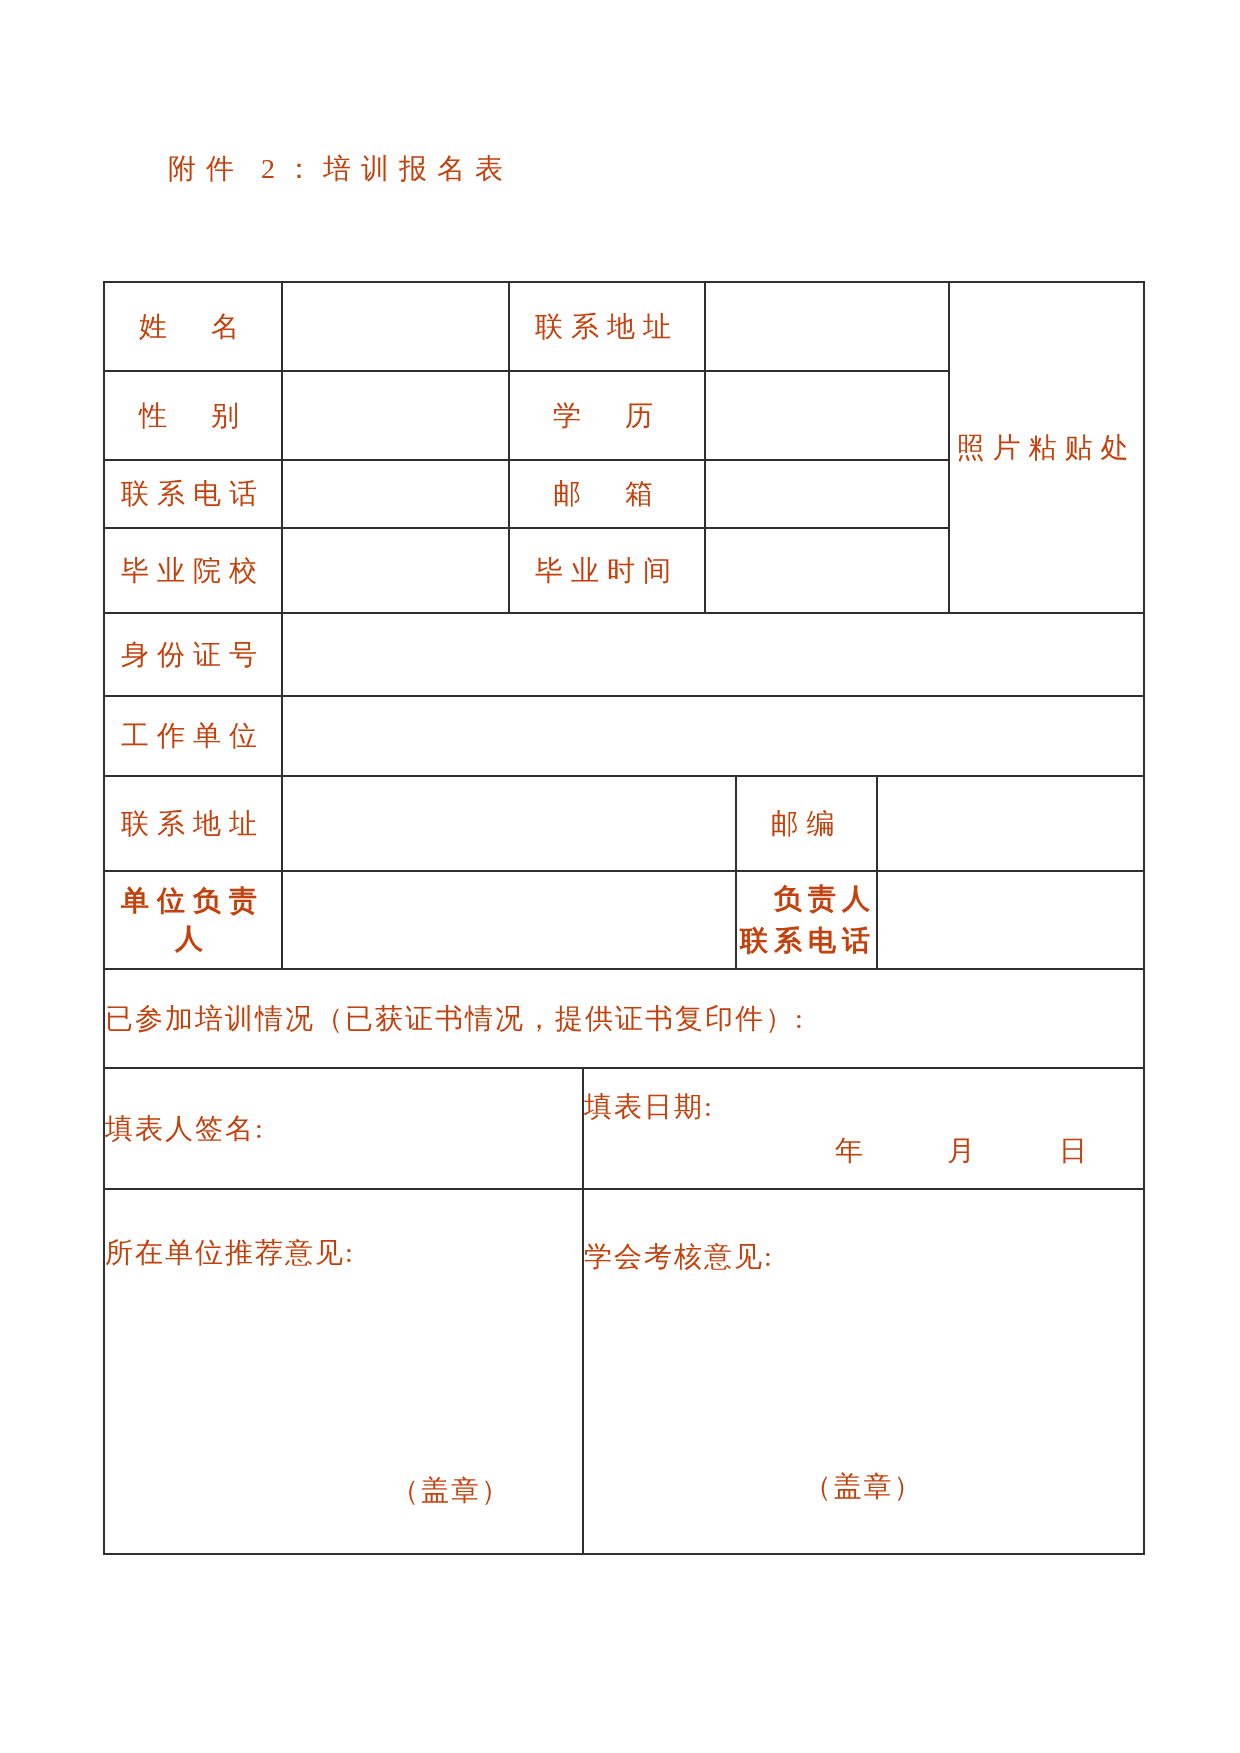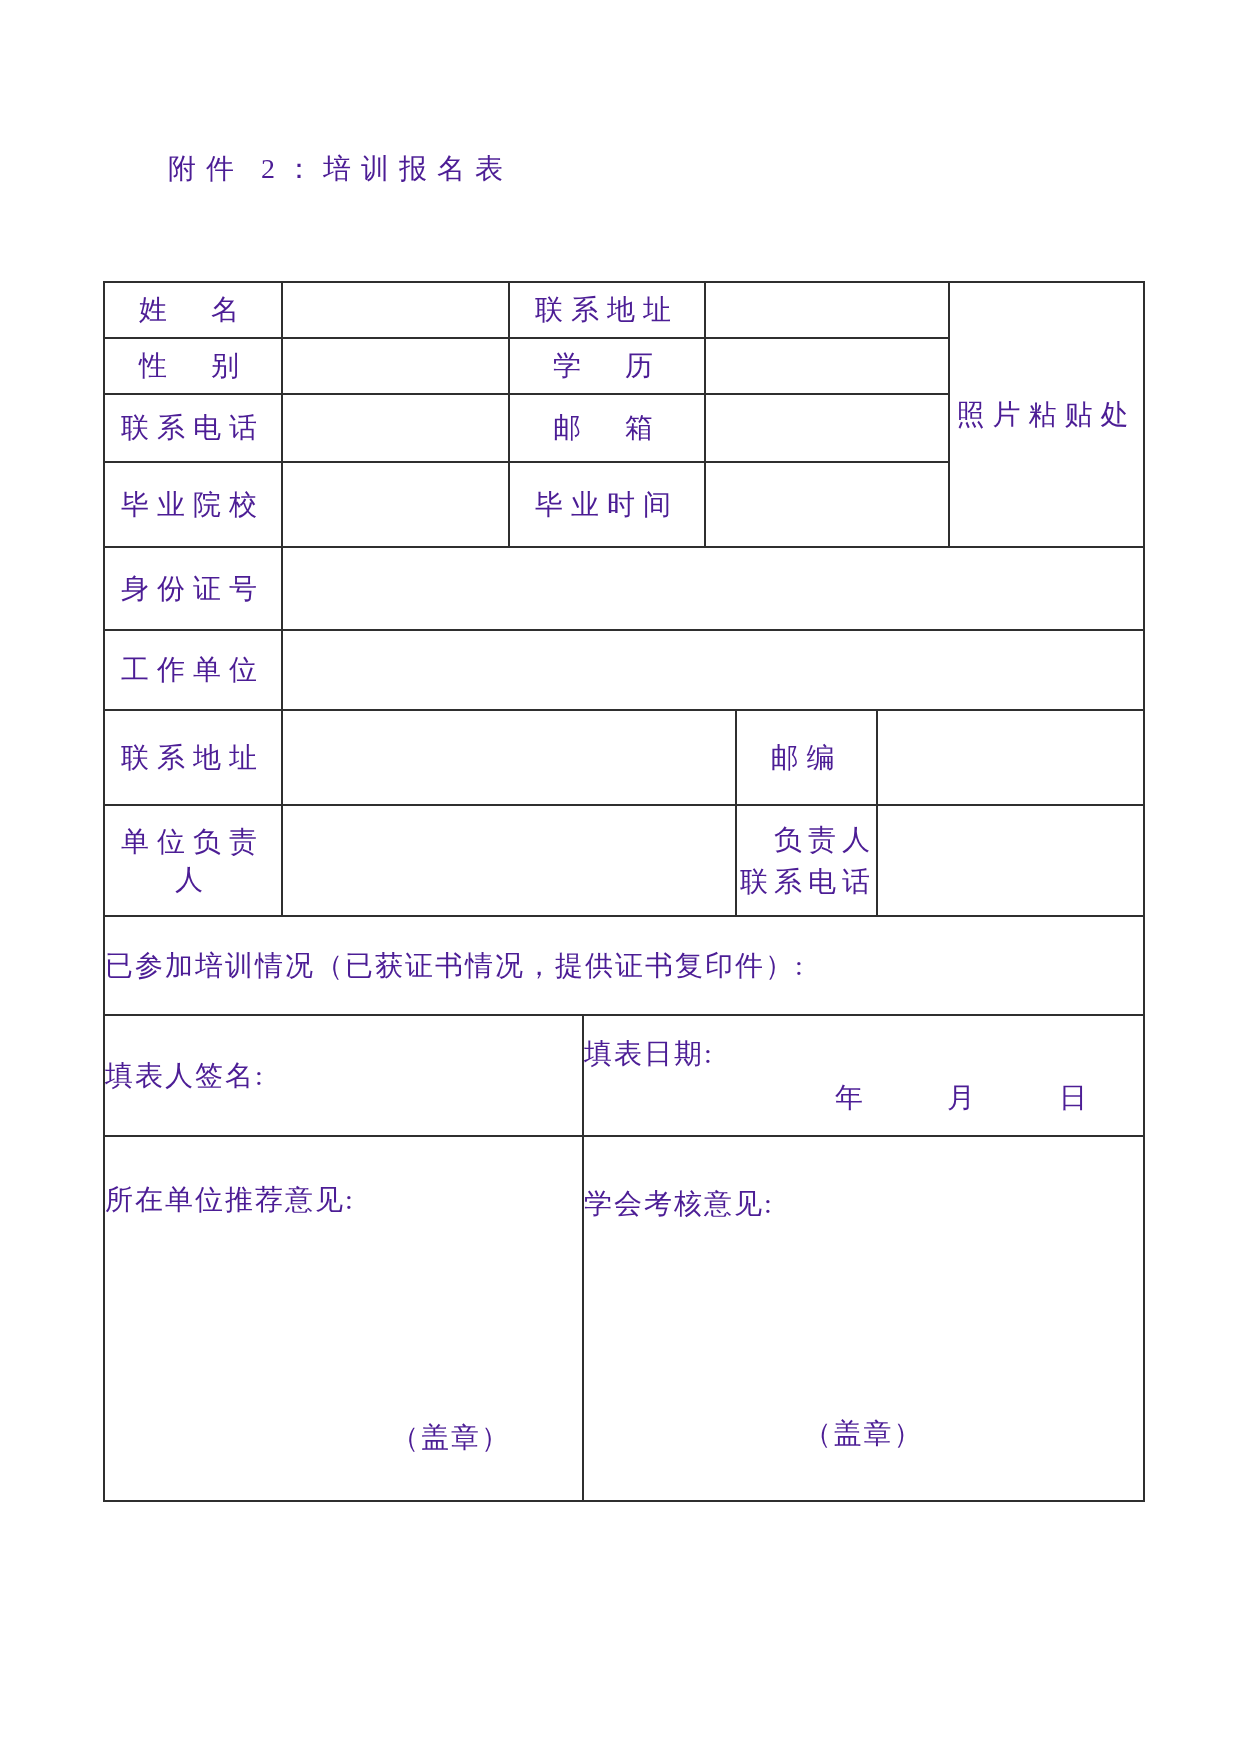--- a/index.html
+++ b/index.html
@@ -6,21 +6,21 @@
     margin: 0;
     padding: 0;
     background: #ffffff;
   }
   .page {
     position: relative;
     width: 1240px;
     height: 1753px;
     background: #ffffff;
     font-family: "Liberation Serif", "DejaVu Serif", serif;
-    color: #4c1d95;
+    color: #c2410c;
     overflow: hidden;
   }
   .attachment-heading {
     position: absolute;
     left: 168px;
     top: 150px;
     font-size: 28px;
     letter-spacing: 10px;
     white-space: nowrap;
   }
@@ -83,27 +83,27 @@
   }
   .seal-left {
     margin-top: 200px;
     text-align: center;
     padding-left: 215px;
   }
   .seal-right {
     margin-top: 192px;
     text-align: center;
   }
-  tr.h69  { height: 56px; }
+  tr.h69  { height: 89px; }
   tr.h68  { height: 68px; }
   tr.h85  { height: 85px; padding-left: 33px; }
   tr.h83  { height: 83px; }
   tr.h80  { height: 80px; }
   tr.h95  { height: 95px; }
-  tr.h93  { height: 111px; }
+  tr.h93  { height: 98px; font-weight: bold; }
   tr.h99  { height: 99px; }
   tr.h121 { height: 121px; }
   tr.h365 { height: 365px; }
 </style>
 </head>
 <body>
 
 <div class="page">
 
   <div class="attachment-heading">附件 2：培训报名表</div>

